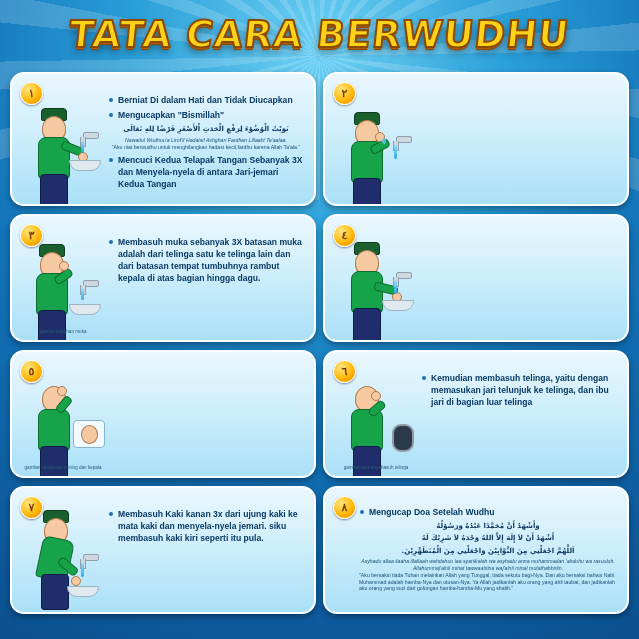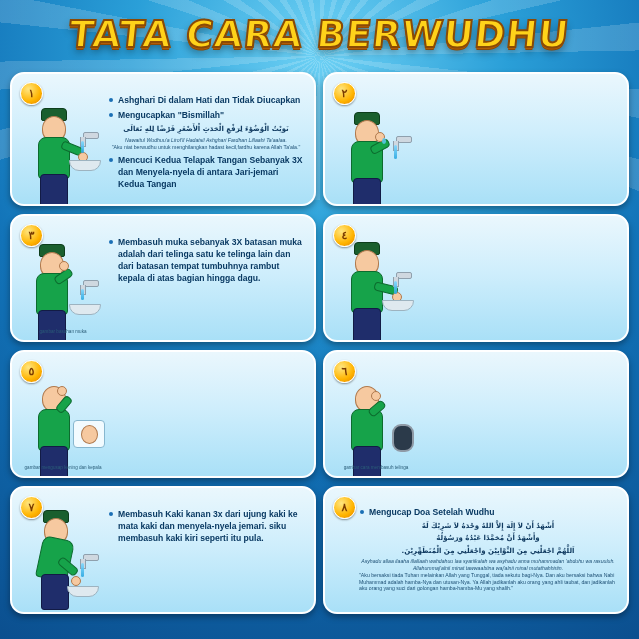--- a/index.html
+++ b/index.html
@@ -219,21 +219,21 @@
           <div class="arm" style="left:40px;top:52px;width:20px;transform:rotate(22deg);"></div>
           <div class="hand" style="left:57px;top:60px;"></div>
           <div class="legs" style="left:19px;top:82px;"></div>
           <div class="tap" style="left:62px;top:40px;"></div>
           <div class="water" style="left:60px;top:49px;height:12px;"></div>
           <div class="basin" style="left:48px;top:68px;"></div>
         </div>
       </div>
       <div class="txt">
         <ul>
-          <li>Ashghari Di dalam Hati dan Tidak Diucapkan</li>
+          <li>Berniat Di dalam Hati dan Tidak Diucapkan</li>
           <li>Mengucapkan "Bismillah"</li>
         </ul>
         <div class="niat-box">
           <div class="arabic">نَوَيْتُ الْوُضُوْءَ لِرَفْعِ الْحَدَثِ اْلأَصْغَرِ فَرْضًا لِلهِ تَعَالَى</div>
           <div class="translit">Nawaitul Wudhuu'a Lirof'il Hadatsil Ashghari Fardhan Lillaahi Ta'aalaa.</div>
           <div class="meaning">"Aku niat berwudhu untuk menghilangkan hadast kecil,fardhu karena Allah Ta'ala."</div>
         </div>
         <ul>
           <li>Mencuci Kedua Telapak Tangan Sebanyak 3X dan Menyela-nyela di antara Jari-jemari Kedua Tangan</li>
         </ul>
@@ -320,20 +320,25 @@
         <div class="fig">
           <div class="head" style="left:21px;top:22px;"></div>
           <div class="body" style="left:17px;top:45px;"></div>
           <div class="arm" style="left:34px;top:40px;width:16px;transform:rotate(-40deg);"></div>
           <div class="hand" style="left:37px;top:27px;"></div>
           <div class="legs" style="left:19px;top:82px;"></div>
           <div class="mirror" style="left:58px;top:60px;"></div>
         </div>
         <div class="caption">gambar cara membasuh telinga</div>
       </div>
+      <div class="txt">
+        <ul>
+          <li>Kemudian membasuh telinga, yaitu dengan memasukan jari telunjuk ke telinga, dan ibu jari di bagian luar telinga</li>
+        </ul>
+      </div>
     </div>
 
     <div class="card">
       <div class="num">٧</div>
       <div class="pic">
         <div class="fig">
           <div class="cap" style="left:22px;top:10px;"></div>
           <div class="head" style="left:23px;top:18px;"></div>
           <div class="body" style="left:18px;top:38px;transform:rotate(12deg);"></div>
           <div class="arm" style="left:36px;top:62px;width:20px;transform:rotate(40deg);"></div>
@@ -350,22 +355,22 @@
         </ul>
       </div>
     </div>
 
     <div class="card">
       <div class="num">٨</div>
       <div class="txt" style="padding-left:26px;padding-top:12px;">
         <ul>
           <li>Mengucap Doa Setelah Wudhu</li>
         </ul>
+        <div class="arabic">وَأَشْهَدُ أَنَّ مُحَمَّدًا عَبْدُهُ وَرَسُوْلُهُ</div>
         <div class="arabic">أَشْهَدُ أَنْ لاَ إِلَهَ إِلاَّ اللهُ وَحْدَهُ لاَ شَرِيْكَ لَهُ</div>
-        <div class="arabic">وَأَشْهَدُ أَنَّ مُحَمَّدًا عَبْدُهُ وَرَسُوْلُهُ</div>
         <div class="arabic">اَللَّهُمَّ اجْعَلْنِي مِنَ التَّوَّابِيْنَ وَاجْعَلْنِي مِنَ الْمُتَطَهِّرِيْنَ.</div>
         <div class="translit">Asyhadu allaa ilaaha illallaah wahdahuu laa syariikalah wa asyhadu anna muhammadan 'abduhu wa rasuuluh. Allahummaj'alnii minat tawwaabiina waj'alnii minal mutathahhiriin.</div>
         <div class="meaning">"Aku bersaksi tiada Tuhan melainkan Allah yang Tunggal, tiada sekutu bagi-Nya. Dan aku bersaksi bahwa Nabi Muhammad adalah hamba-Nya dan utusan-Nya. Ya Allah jadikanlah aku orang yang ahli taubat, dan jadikanlah aku orang yang suci dari golongan hamba-hamba-Mu yang shalih."</div>
       </div>
     </div>
 
   </div>
 </div>
 
 </body></html>

